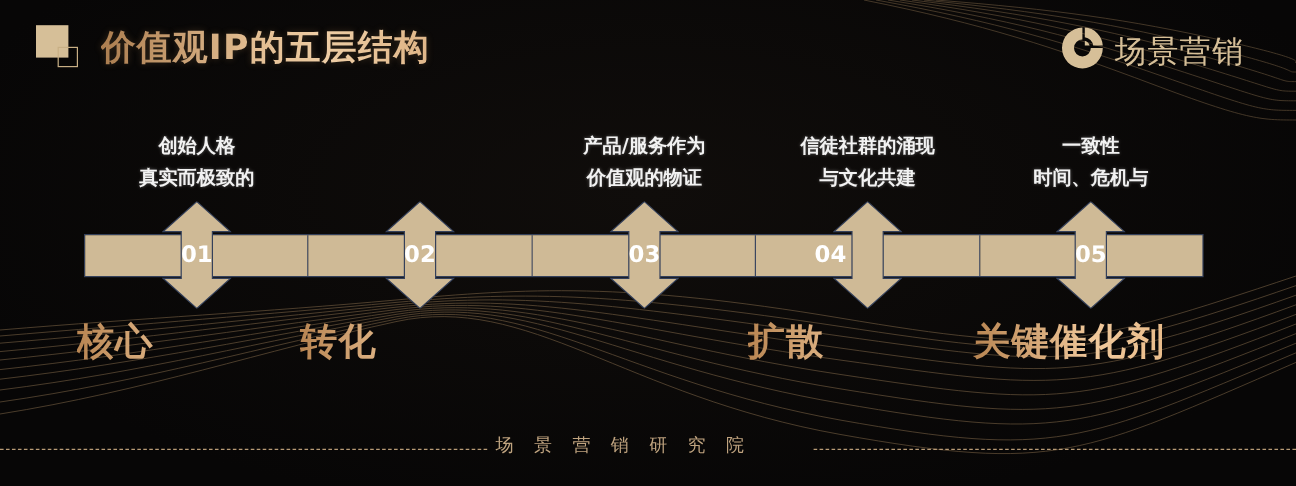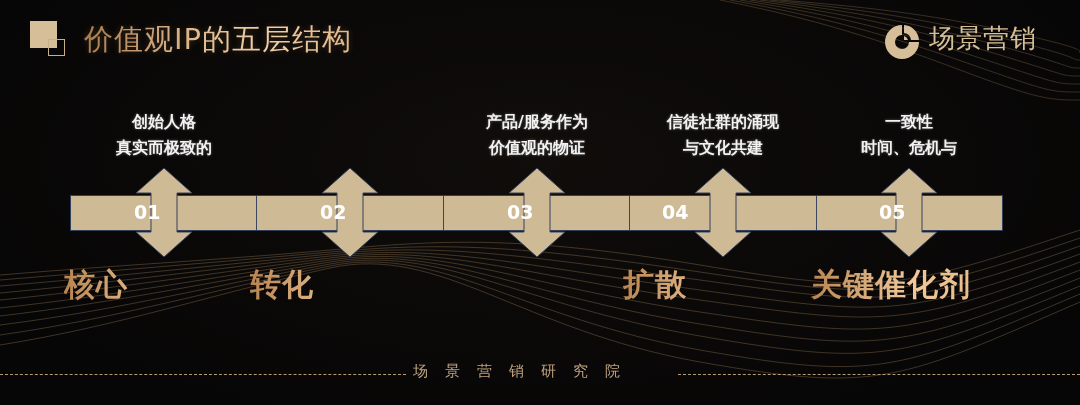--- a/index.html
+++ b/index.html
@@ -10,44 +10,44 @@
     position: relative;
   }
   .slide { position: absolute; inset: 0; width: 1080px; height: 405px;
     background: radial-gradient(ellipse at 50% 40%, #100d0b 0%, #070606 80%); }
   .waves { position: absolute; left: 0; top: 0; width: 1080px; height: 405px; pointer-events: none; }
 
   .title-deco { position: absolute; left: 30px; top: 21px; width: 38px; height: 38px; }
   .title-deco .sq1 { position: absolute; left: 0; top: 0; width: 27px; height: 27px; background: #d6bf98; }
   .title-deco .sq2 { position: absolute; left: 18px; top: 18px; width: 17px; height: 17px; border: 1.5px solid #c8af85; box-sizing: border-box; }
   .title {
-    position: absolute; left: 84px; top: 20px; font-size: 29px; font-weight: normal; letter-spacing: 1px;
+    position: absolute; left: 84px; top: 20px; font-size: 29px; font-weight: bold; letter-spacing: 1px;
     background: linear-gradient(90deg, #a87a4e 0%, #e7c39a 45%, #f3d4ae 70%, #e3bb8f 100%);
     -webkit-background-clip: text; background-clip: text; color: transparent;
     text-shadow: 0 0 6px rgba(200,150,90,0.25);
   }
 
-  .logo { position: absolute; left: 881px; top: 21px; height: 40px; display: flex; align-items: flex-start; }
+  .logo { position: absolute; left: 881px; top: 21px; height: 40px; display: flex; align-items: flex-end; }
   .logo svg { width: 42px; height: 42px; }
   .logo-text { margin-left: 6px; font-size: 26px; color: #d6bf98; letter-spacing: 1px; font-weight: normal; }
 
   .caption {
     position: absolute; width: 170px; text-align: center; color: #f2f2f2;
     font-size: 16px; line-height: 26px; top: 109px; font-weight: bold;
     text-shadow: 0 0 3px rgba(255,255,255,0.35);
   }
 
   .bar { position: absolute; left: 71px; top: 196px; width: 931px; height: 34px; display: flex;
     box-shadow: 0 0 0 1px #34405a; }
   .seg { flex: 1; background: #cfba96; border-right: 1px solid #3b4660; }
   .seg:last-child { border-right: none; }
 
   .arrow { position: absolute; top: 168px; width: 58px; height: 89px; }
   .num {
-    position: absolute; top: 200px; width: 60px; color: #ffffff;
+    position: absolute; top: 200px; width: 60px; text-align: center; color: #ffffff;
     font-weight: bold; font-size: 19px; line-height: 24px;
   }
   .label {
     position: absolute; top: 264px; width: 200px; text-align: left; font-size: 31px; font-weight: bold;
     letter-spacing: 1px;
     background: linear-gradient(90deg, #b88552 0%, #f0c89b 50%, #e5b581 100%);
     -webkit-background-clip: text; background-clip: text; color: transparent;
   }
 
   .footer-line { position: absolute; top: 374px; height: 0; border-top: 1.5px dashed #b89b76; }

